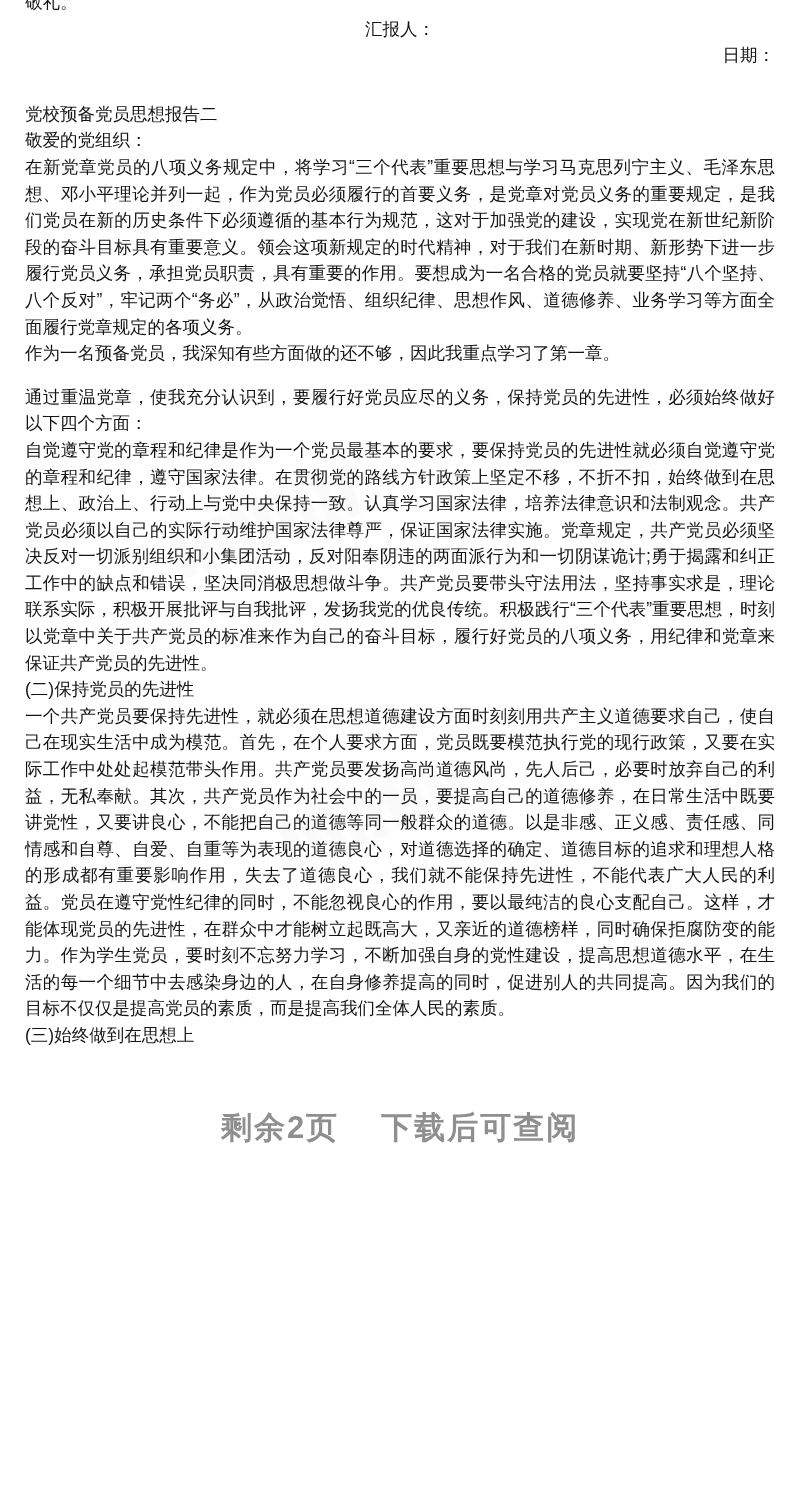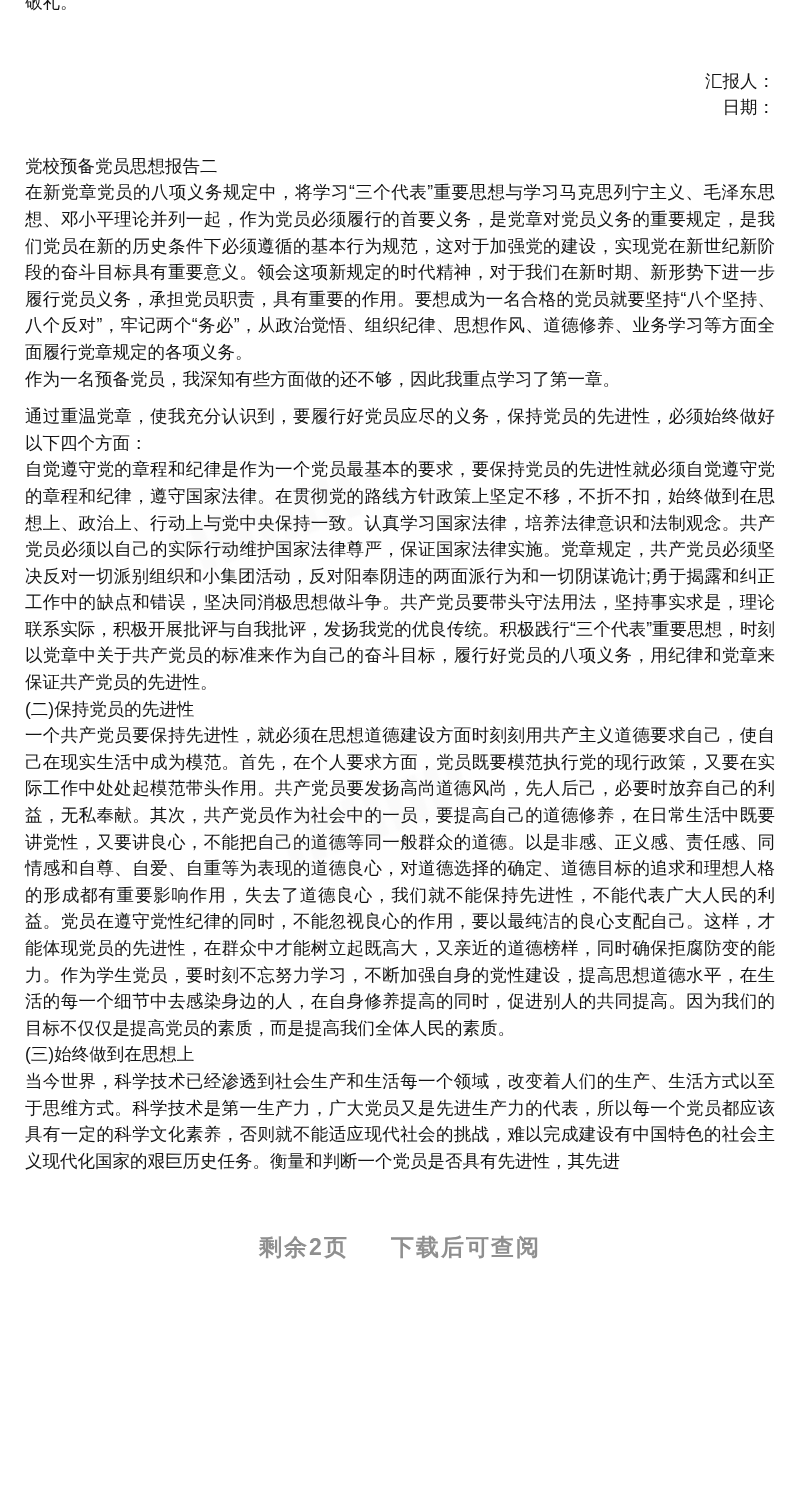--- a/index.html
+++ b/index.html
@@ -23,44 +23,43 @@
     font-size: 17.5px;
     line-height: 26.6px;
     text-align: justify;
     margin: 0;
     word-break: break-all;
   }
   .clipped-top {
     text-align: left;
   }
   .reporter {
-    margin-top: 52px;
-    text-align: right;
+    text-align: center;
   }
   .date {
     text-align: right;
   }
   .title {
     margin-top: 32px;
     text-align: left;
   }
   .salutation {
     text-align: left;
   }
   .para-gap {
-    margin-top: 11px;
+    margin-top: 17px;
   }
   .section-heading {
     text-align: left;
   }
   .footer {
     margin-top: 58px;
     text-align: center;
     color: #8f8f8f;
-    font-size: 23px;
+    font-size: 31px;
     font-weight: 700;
     letter-spacing: 2px;
   }
   .footer .gap {
     display: inline-block;
     width: 42px;
   }
   
   .watermark {
     position: absolute;
@@ -86,31 +85,31 @@
 <div class="watermark wm-2"></div>
 
 <div class="page">
 
   <div class="line clipped-top">敬礼。</div>
 
   <div class="line reporter">汇报人：</div>
   <div class="line date">日期：</div>
 
   <div class="line title">党校预备党员思想报告二</div>
+  <div class="line salutation">敬爱的党组织：</div>
 
   <p class="para">在新党章党员的八项义务规定中，将学习“三个代表”重要思想与学习马克思列宁主义、毛泽东思想、邓小平理论并列一起，作为党员必须履行的首要义务，是党章对党员义务的重要规定，是我们党员在新的历史条件下必须遵循的基本行为规范，这对于加强党的建设，实现党在新世纪新阶段的奋斗目标具有重要意义。领会这项新规定的时代精神，对于我们在新时期、新形势下进一步履行党员义务，承担党员职责，具有重要的作用。要想成为一名合格的党员就要坚持“八个坚持、八个反对”，牢记两个“务必”，从政治觉悟、组织纪律、思想作风、道德修养、业务学习等方面全面履行党章规定的各项义务。</p>
   <p class="para">作为一名预备党员，我深知有些方面做的还不够，因此我重点学习了第一章。</p>
 
   <p class="para para-gap">通过重温党章，使我充分认识到，要履行好党员应尽的义务，保持党员的先进性，必须始终做好以下四个方面：</p>
 
   <p class="para">自觉遵守党的章程和纪律是作为一个党员最基本的要求，要保持党员的先进性就必须自觉遵守党的章程和纪律，遵守国家法律。在贯彻党的路线方针政策上坚定不移，不折不扣，始终做到在思想上、政治上、行动上与党中央保持一致。认真学习国家法律，培养法律意识和法制观念。共产党员必须以自己的实际行动维护国家法律尊严，保证国家法律实施。党章规定，共产党员必须坚决反对一切派别组织和小集团活动，反对阳奉阴违的两面派行为和一切阴谋诡计;勇于揭露和纠正工作中的缺点和错误，坚决同消极思想做斗争。共产党员要带头守法用法，坚持事实求是，理论联系实际，积极开展批评与自我批评，发扬我党的优良传统。积极践行“三个代表”重要思想，时刻以党章中关于共产党员的标准来作为自己的奋斗目标，履行好党员的八项义务，用纪律和党章来保证共产党员的先进性。</p>
 
   <div class="line section-heading">(二)保持党员的先进性</div>
   <p class="para">一个共产党员要保持先进性，就必须在思想道德建设方面时刻刻用共产主义道德要求自己，使自己在现实生活中成为模范。首先，在个人要求方面，党员既要模范执行党的现行政策，又要在实际工作中处处起模范带头作用。共产党员要发扬高尚道德风尚，先人后己，必要时放弃自己的利益，无私奉献。其次，共产党员作为社会中的一员，要提高自己的道德修养，在日常生活中既要讲党性，又要讲良心，不能把自己的道德等同一般群众的道德。以是非感、正义感、责任感、同情感和自尊、自爱、自重等为表现的道德良心，对道德选择的确定、道德目标的追求和理想人格的形成都有重要影响作用，失去了道德良心，我们就不能保持先进性，不能代表广大人民的利益。党员在遵守党性纪律的同时，不能忽视良心的作用，要以最纯洁的良心支配自己。这样，才能体现党员的先进性，在群众中才能树立起既高大，又亲近的道德榜样，同时确保拒腐防变的能力。作为学生党员，要时刻不忘努力学习，不断加强自身的党性建设，提高思想道德水平，在生活的每一个细节中去感染身边的人，在自身修养提高的同时，促进别人的共同提高。因为我们的目标不仅仅是提高党员的素质，而是提高我们全体人民的素质。</p>
 
   <div class="line section-heading">(三)始终做到在思想上</div>
-  <p class="para">当今世界，科学技术已经渗透到社会生产和生活每一个领域，改变着人们的生产、生活方式以至于思维方式。科学技术是第一生产力，广大党员又是先进生产力的代表，所以每一个党员都应该具有一定的科学文化素养，否则就不能适应现代社会的挑战，难以完成建设有中国特色的社会主义现代化国家的艰巨历史任务。衡量和判断一个党员是否具有先进性，其先进</p>
 
   <div class="footer">
     <span>剩余2页</span><span class="gap"></span><span>下载后可查阅</span>
   </div>
 
 </div>
 
 </body></html>

